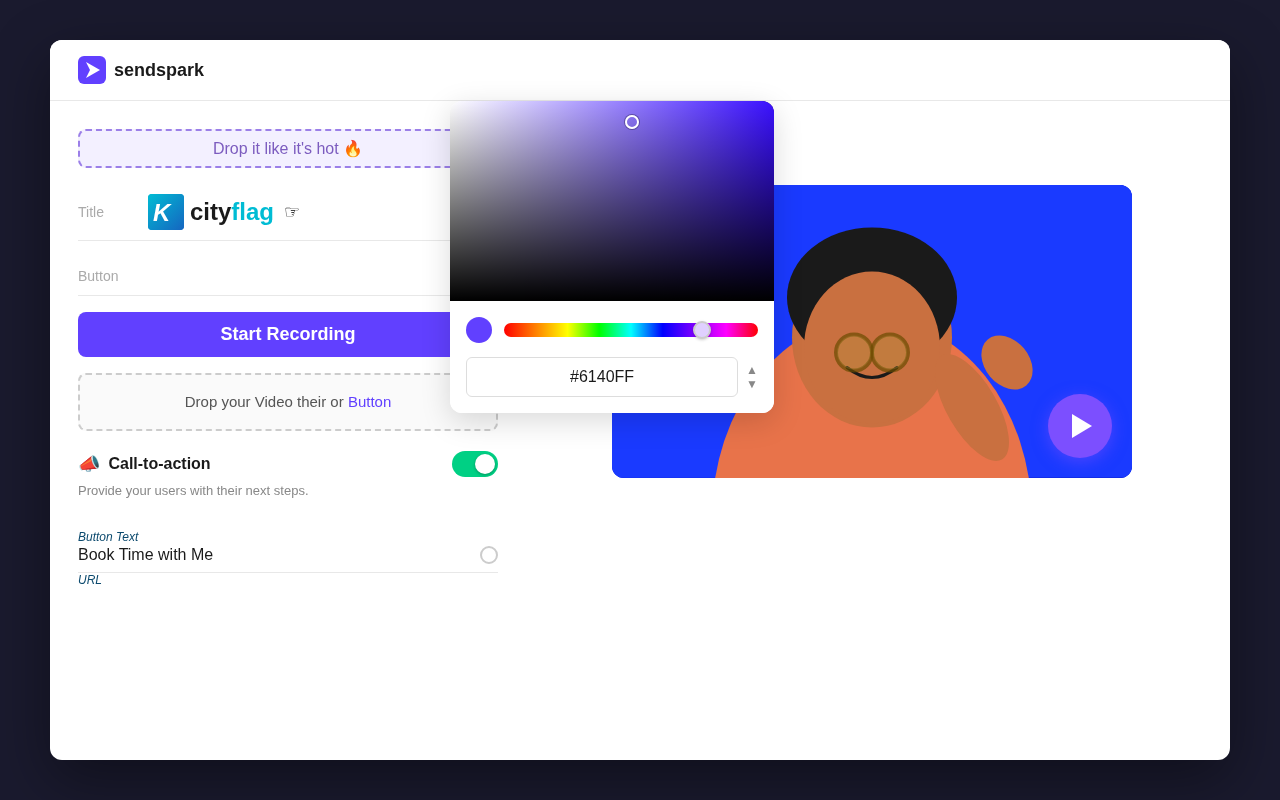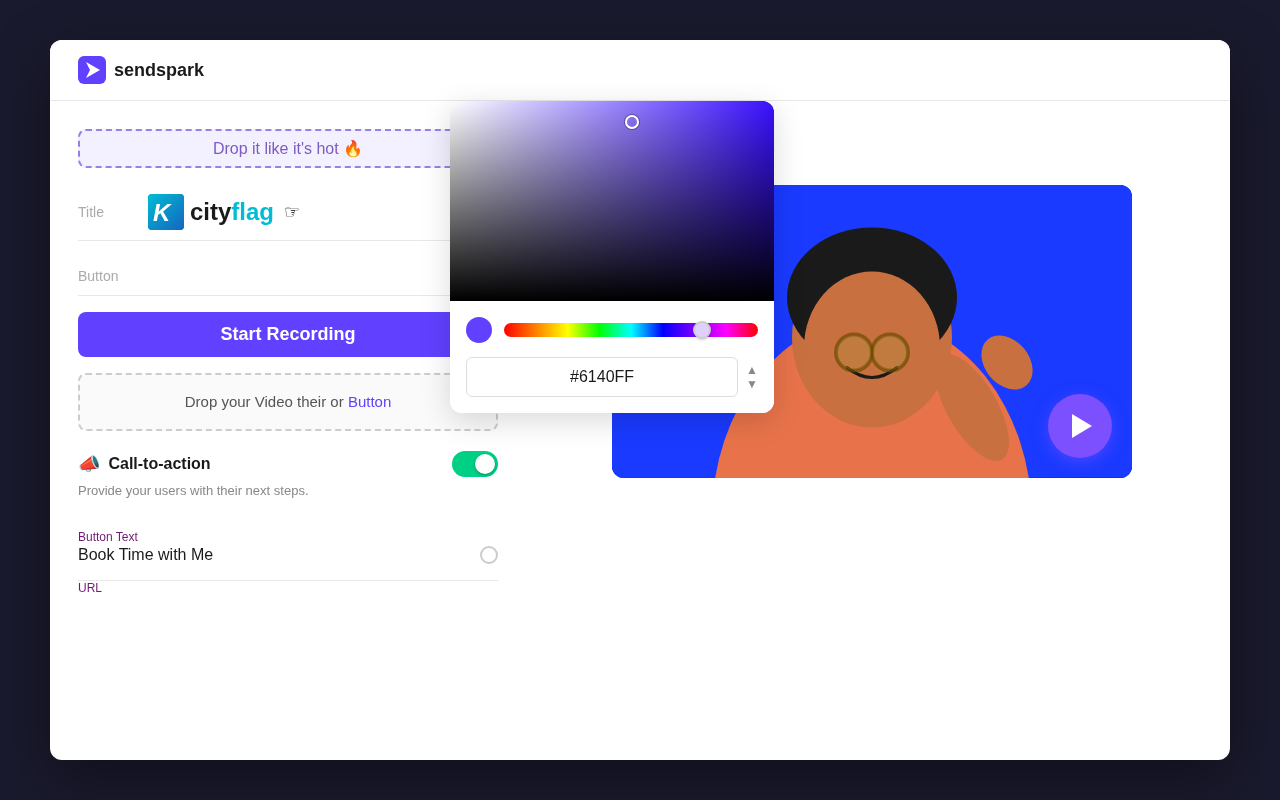--- a/index.html
+++ b/index.html
@@ -199,27 +199,28 @@
       color: #888;
       margin-bottom: 32px;
     }
     .sub-field {
       display: flex;
       flex-direction: column;
       gap: 2px;
     }
     .sub-field-label {
       font-size: 12px;
-      color: #701a75;
+      color: #0c4a6e;
+      font-style: italic;
     }
     .sub-field-row {
       display: flex;
       align-items: center;
       border-bottom: 1px solid #e8e8e8;
-      padding-bottom: 16px;
+      padding-bottom: 8px;
     }
     .sub-field-value {
       font-size: 16px;
       color: #1a1a1a;
       flex: 1;
     }
     .sub-field-radio {
       width: 18px;
       height: 18px;
       border: 2px solid #ccc;

